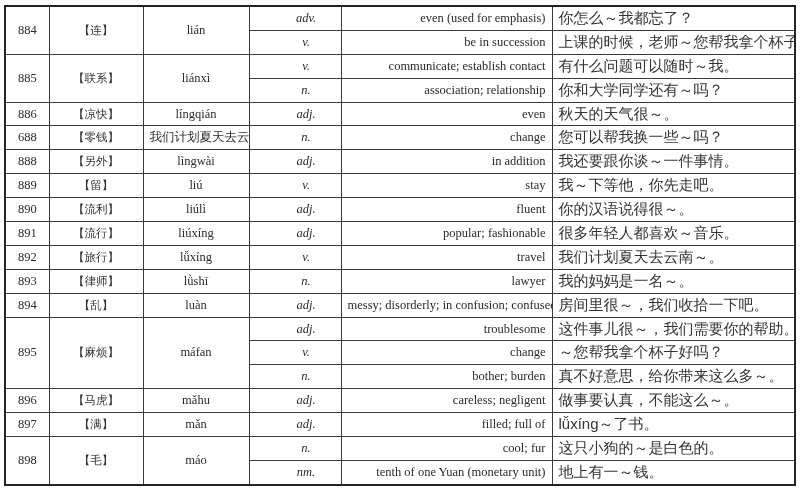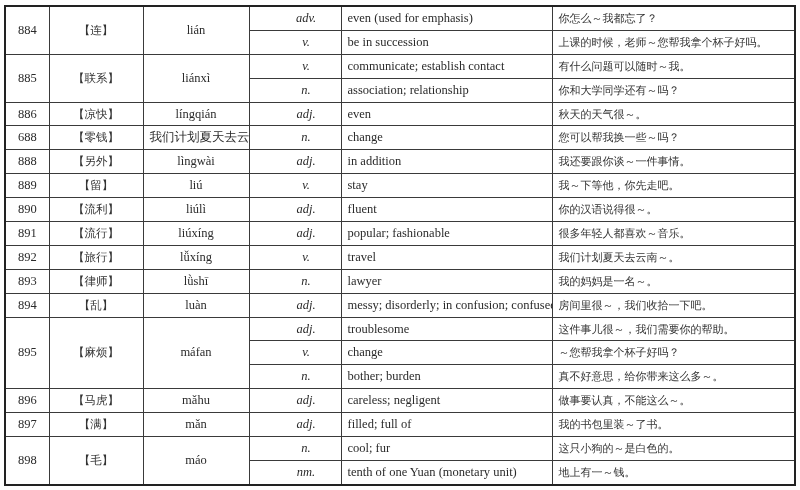--- a/index.html
+++ b/index.html
@@ -19,22 +19,22 @@
       padding: 0 6px;
       vertical-align: middle;
       white-space: nowrap;
       overflow: hidden;
     }
     .vocab-table { border: 2px solid #222; }
     td.c-num { text-align: center; margin-left: 12px; }
     td.c-word { text-align: center; font-family: "DejaVu Sans", sans-serif; font-size: 11.5px; color: #333; }
     td.c-pinyin { text-align: center; }
     td.c-pos { text-align: center; font-style: italic; padding-left: 28px; }
-    td.c-def { text-align: left; }
-    td.c-ex { text-align: left; font-family: Liberation Sans, sans-serif; font-size: 11px; color: #333; }
+    td.c-def { text-align: right; }
+    td.c-ex { text-align: left; font-family: Liberation Sans, sans-serif; font-size: 15px; color: #333; }
     col.w-num { width: 44px; }
     col.w-word { width: 94px; }
     col.w-pinyin { width: 106px; }
     col.w-pos { width: 92px; }
     col.w-def { width: 211px; }
     col.w-ex { width: 243px; }
   </style>
 </head>
 <body>
 
@@ -171,21 +171,21 @@
         <td class="c-pos">adj.</td>
         <td class="c-def">careless; negligent</td>
         <td class="c-ex">做事要认真，不能这么～。</td>
       </tr>
       <tr>
         <td class="c-num">897</td>
         <td class="c-word">【满】</td>
         <td class="c-pinyin">mǎn</td>
         <td class="c-pos">adj.</td>
         <td class="c-def">filled; full of</td>
-        <td class="c-ex">我的书包里装～了书。</td>
+        <td class="c-ex">lǚxíng～了书。</td>
       </tr>
       <tr>
         <td class="c-num" rowspan="2">898</td>
         <td class="c-word" rowspan="2">【毛】</td>
         <td class="c-pinyin" rowspan="2">máo</td>
         <td class="c-pos">n.</td>
         <td class="c-def">cool; fur</td>
         <td class="c-ex">这只小狗的～是白色的。</td>
       </tr>
       <tr>

